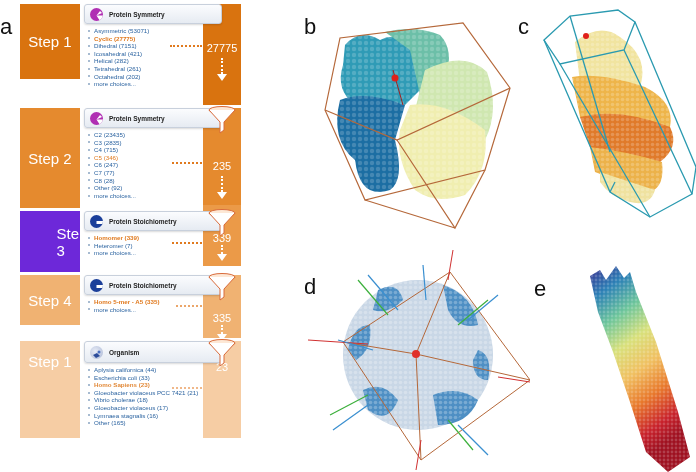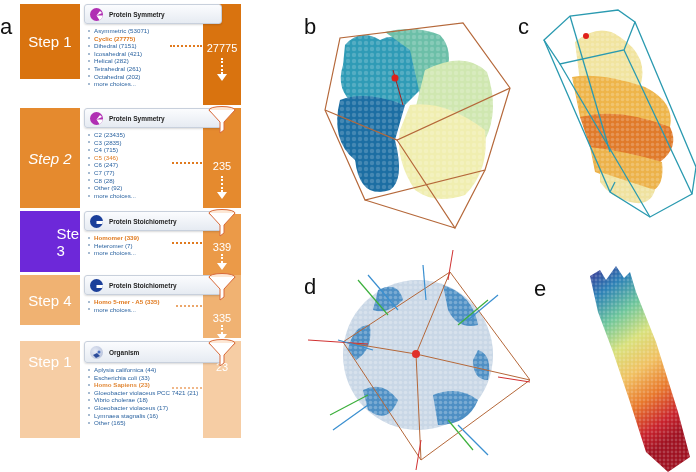--- a/index.html
+++ b/index.html
@@ -59,21 +59,21 @@
       <li>Dihedral (7151)</li>
       <li>Icosahedral (421)</li>
       <li>Helical (282)</li>
       <li>Tetrahedral (261)</li>
       <li>Octahedral (202)</li>
       <li>more choices...</li>
     </ul>
   </div>
   <div class="leader" style="left:170px; top:45px; width:32px;"></div>
 
-  <div class="step-col" style="top:108px; height:100px; background:#e58a2e;font-style:italic;">Step 2</div>
+  <div class="step-col" style="top:108px; height:100px; background:#e58a2e;">Step 2</div>
   <div class="count-col" style="top:108px; height:100px; background:#e58a2e; padding-top:52px;">
     <span class="num">235</span>
     <div class="arrow">
         <div class="dots"></div>
         <div class="head"></div>
       </div>
   </div>
   <div class="card" style="top:108px;">
     <div class="card-header">
       <span class="hicon" style="background:#b02fb3;">
@@ -96,21 +96,21 @@
       <li>more choices...</li>
     </ul>
   </div>
   <div class="leader" style="left:172px; top:162px; width:30px;"></div>
   <svg class="funnel" style="top:106px;" viewBox="0 0 30 28">
       <ellipse cx="15" cy="4" rx="13" ry="3.5" fill="#fde8d6" stroke="#d86a3a" stroke-width="1"></ellipse>
       <path d="M2 4 L13 16 L13 27 L17 24 L17 16 L28 4" fill="#fff" stroke="#d86a3a" stroke-width="1"></path>
     </svg>
 
   <div class="step-col" style="top:211px; height:61px; background:#6d28d9;padding-left:44px;">Step 3</div>
-  <div class="count-col" style="top:214px; height:61px; background:#eb9a48; padding-top:27px;">
+  <div class="count-col" style="top:205px; height:61px; background:#eb9a48; padding-top:27px;">
     <span class="num">339</span>
     <div class="arrow" style="margin-top:1px;">
         <div class="dots" style="height:9px;"></div>
         <div class="head"></div>
       </div>
   </div>
   <div class="card" style="top:211px;">
     <div class="card-header">
       <span class="hicon" style="background:#1b3f9a;">
         <svg width="13" height="13" viewBox="0 0 13 13">

